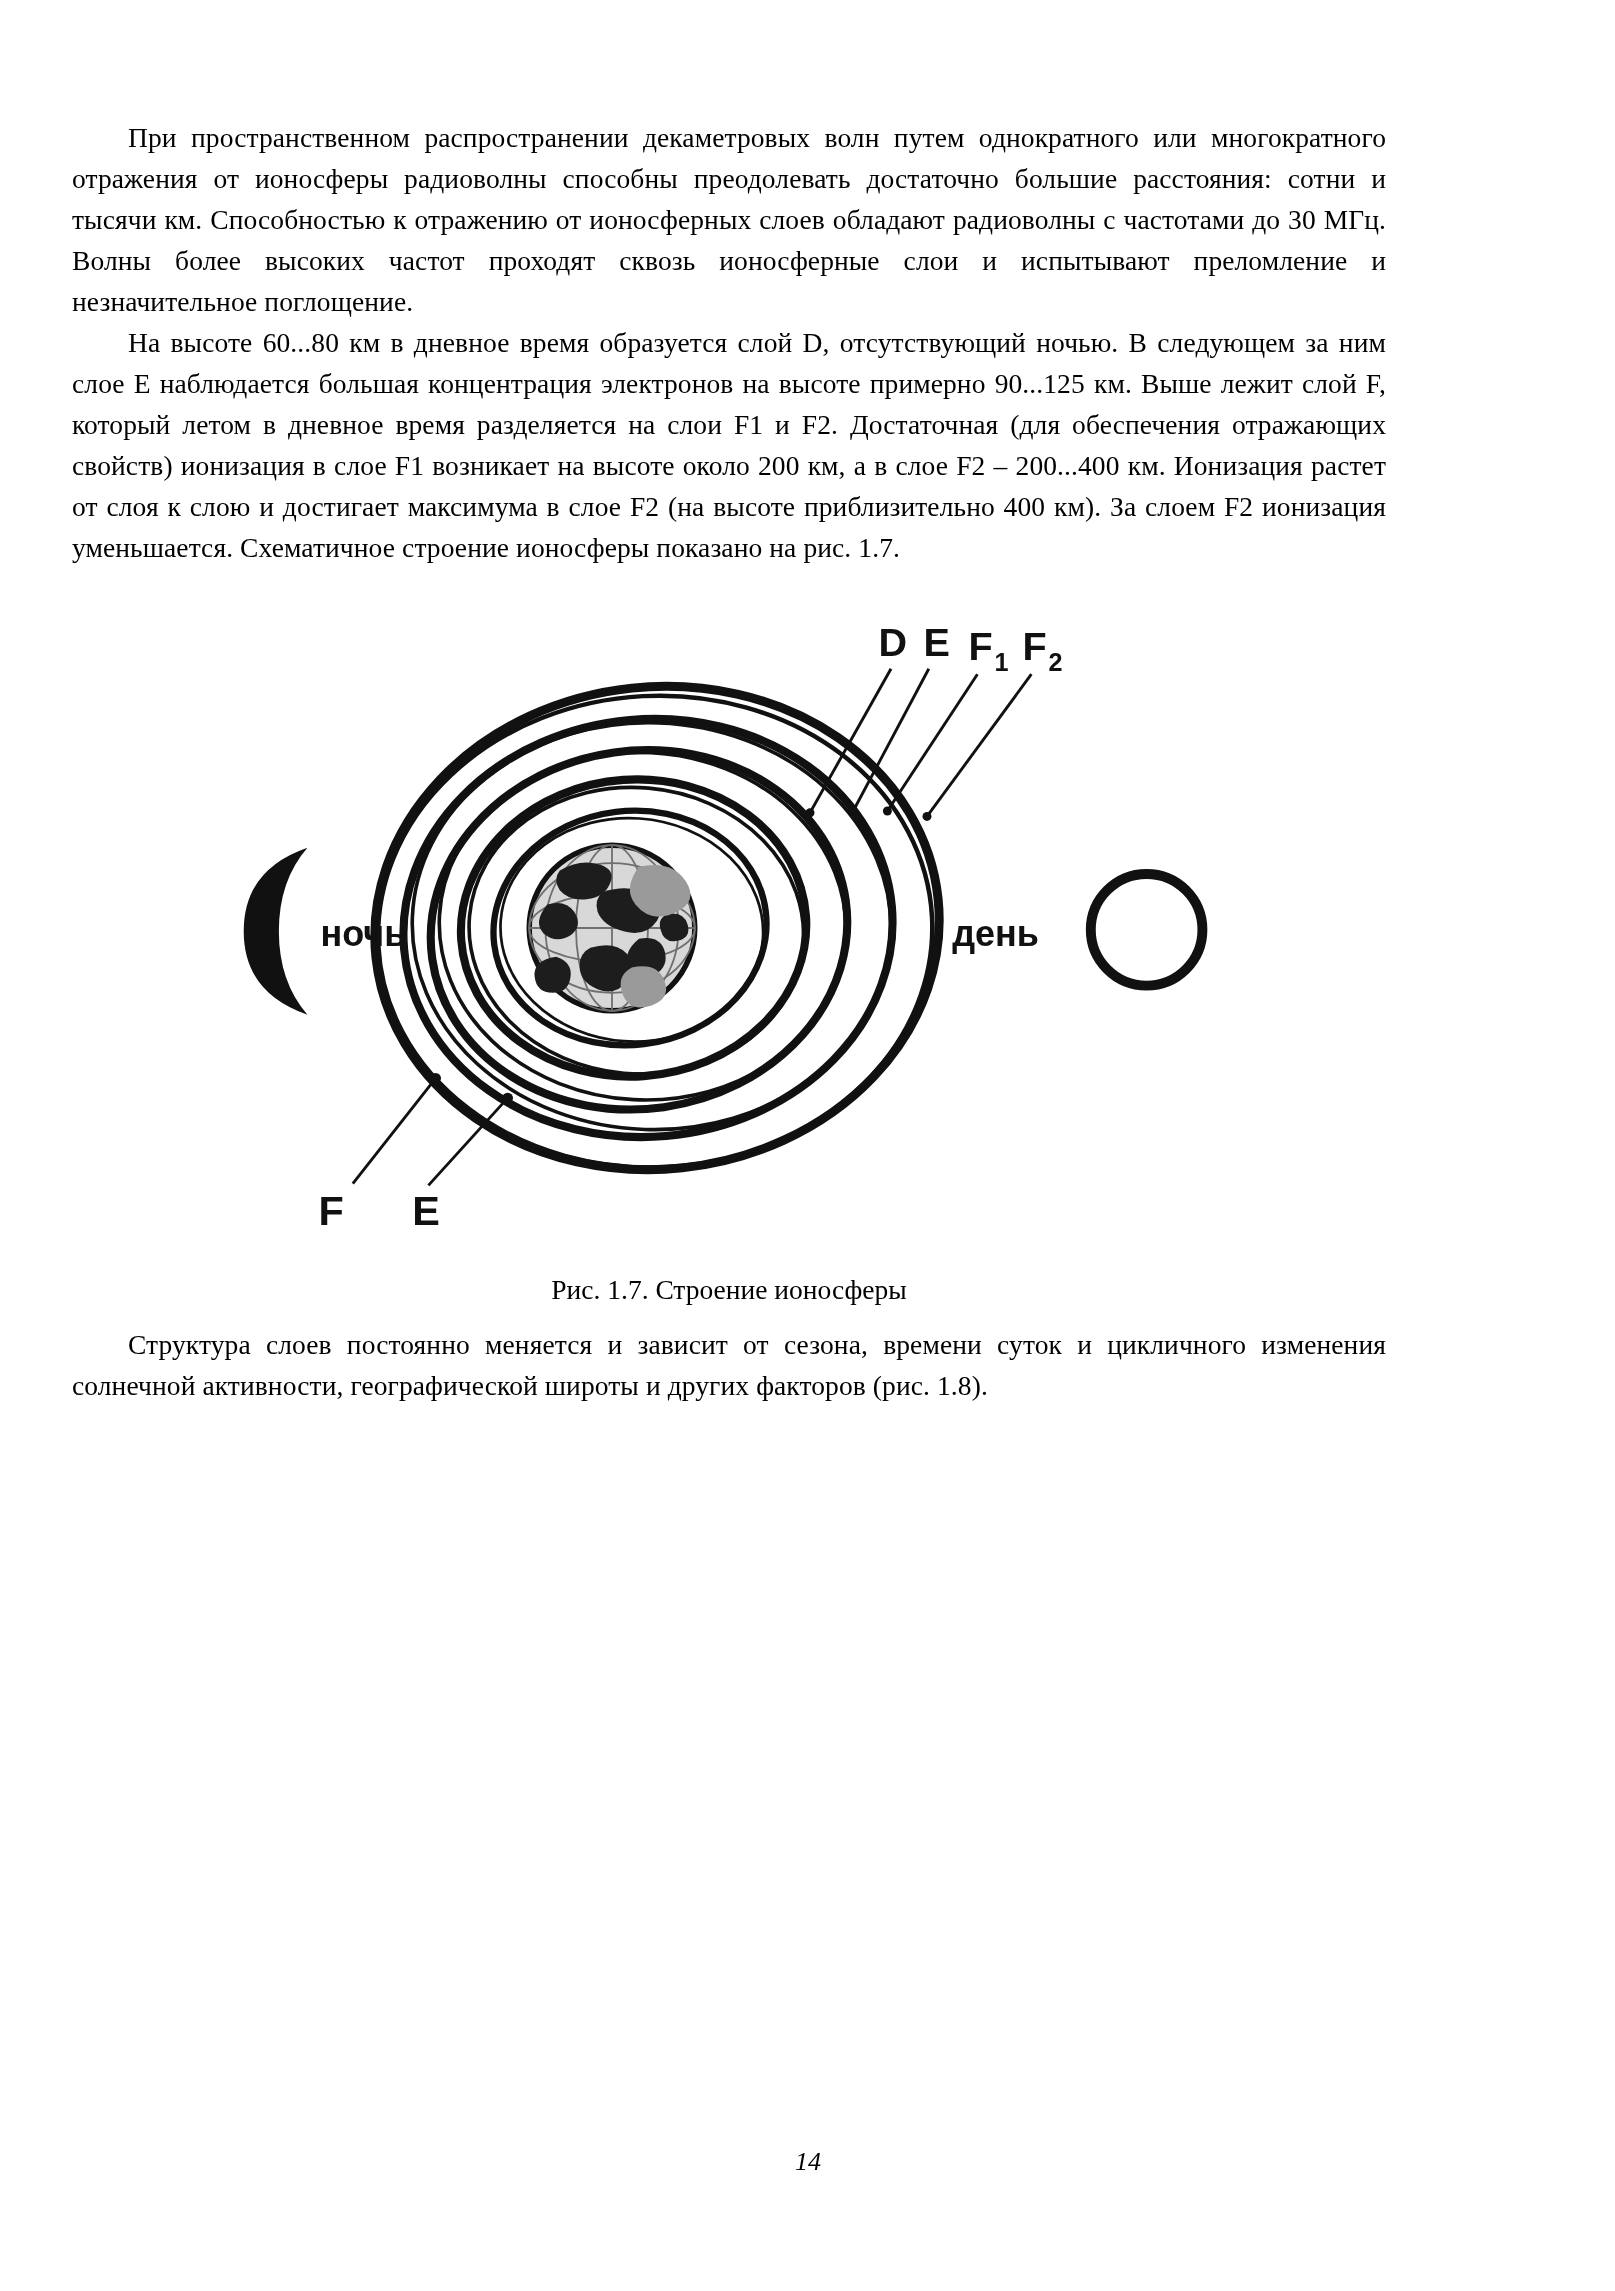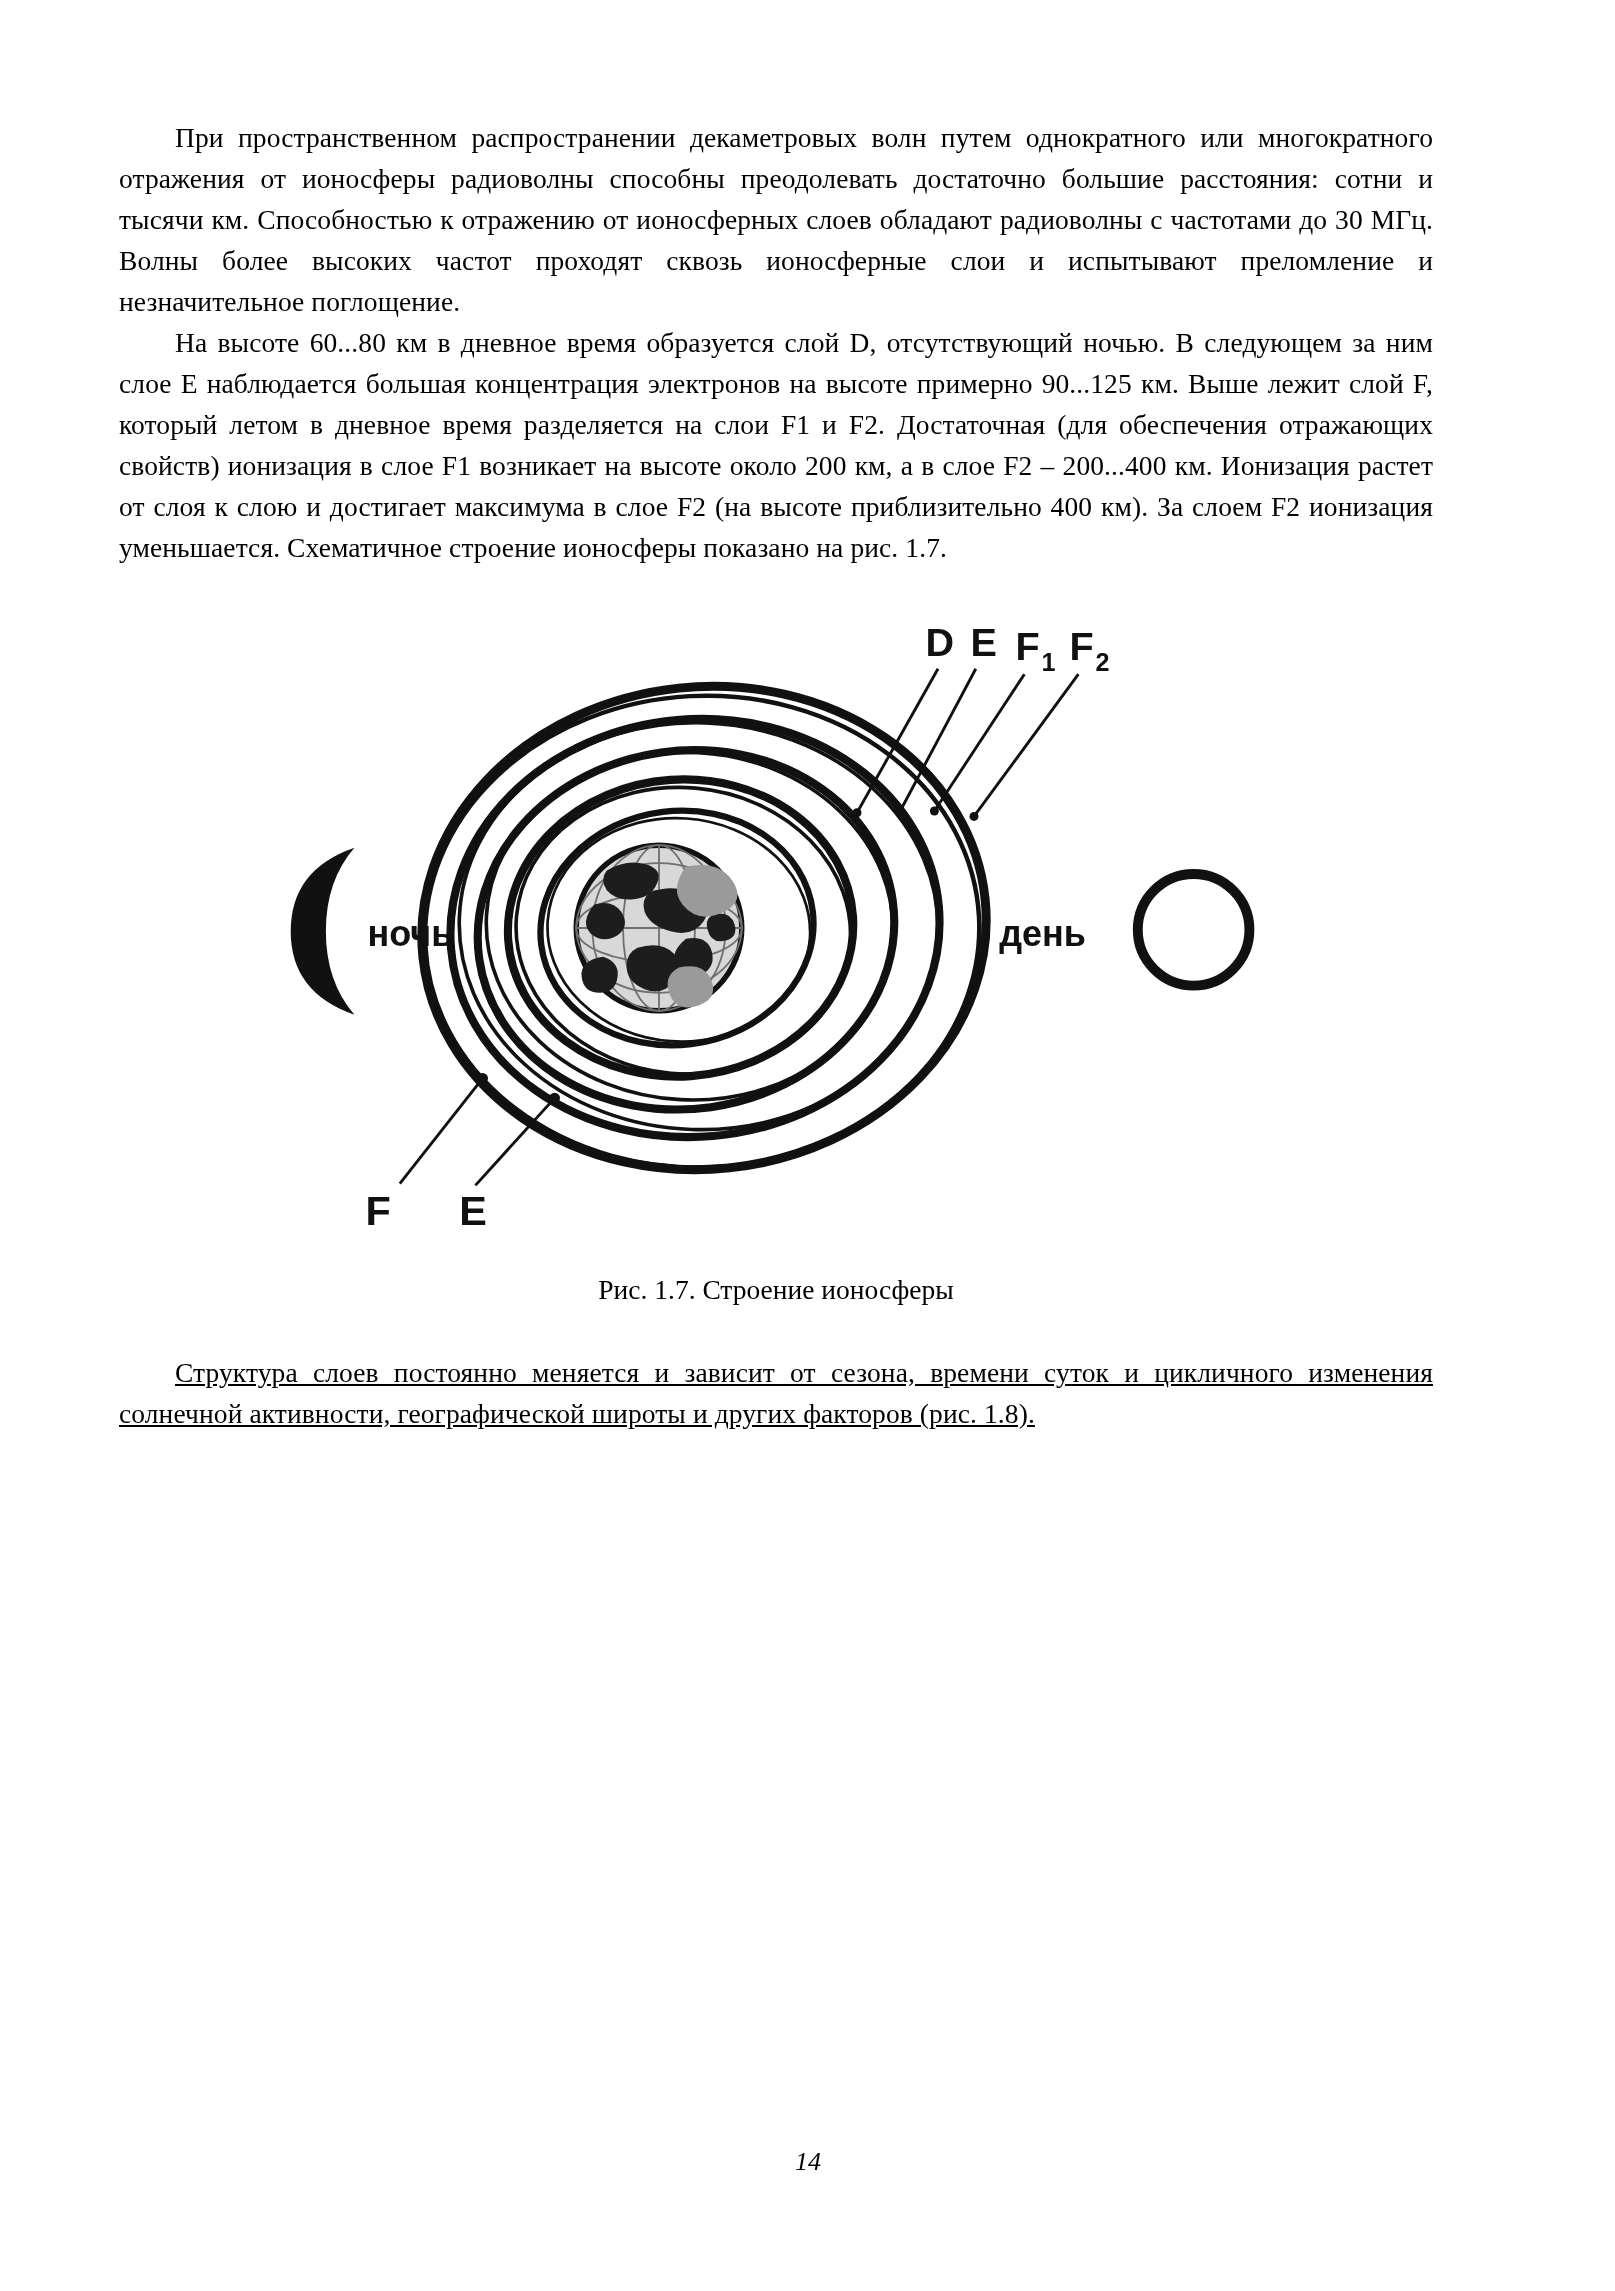--- a/index.html
+++ b/index.html
@@ -14,21 +14,21 @@
     color: #000000;
     position: relative;
     overflow: hidden;
   }
   .page {
     position: absolute;
     left: 0; top: 0;
     width: 1616px;
     height: 2292px;
     box-sizing: border-box;
-    padding: 117px 151px 0 119px;
+    padding: 117px 151px 0 72px;
   }
   .text-block {
     width: 1314px;
   }
   p.body-par {
     margin: 0;
     font-size: 27.5px;
     line-height: 41px;
     text-align: justify;
     text-indent: 56px;
@@ -47,22 +47,21 @@
     height: 648px;
     position: relative;
   }
   .fig-caption {
     margin-top: 20px;
     font-size: 27.5px;
     line-height: 36px;
     text-align: right;
   }
   .after-fig {
-    margin-top: 44px;
-    text-decoration: underline;
+    margin-top: 16px;
   }
   .page-number {
     position: absolute;
     left: 0;
     right: 0;
     bottom: 115px;
     text-align: center;
     font-size: 26px;
     font-style: italic;
   }

